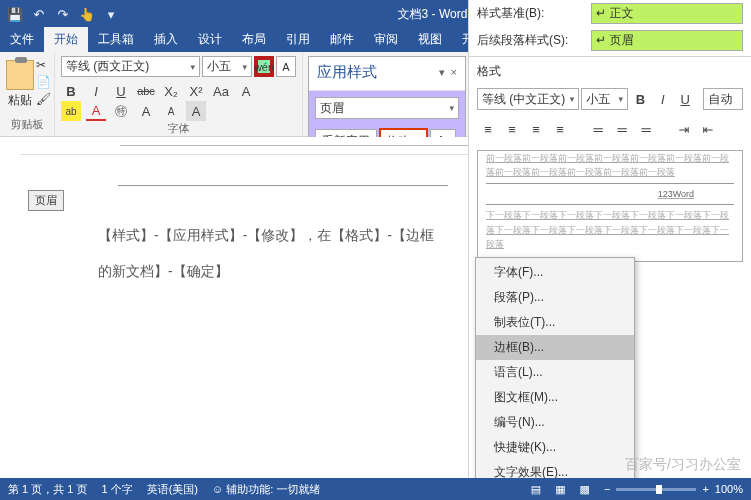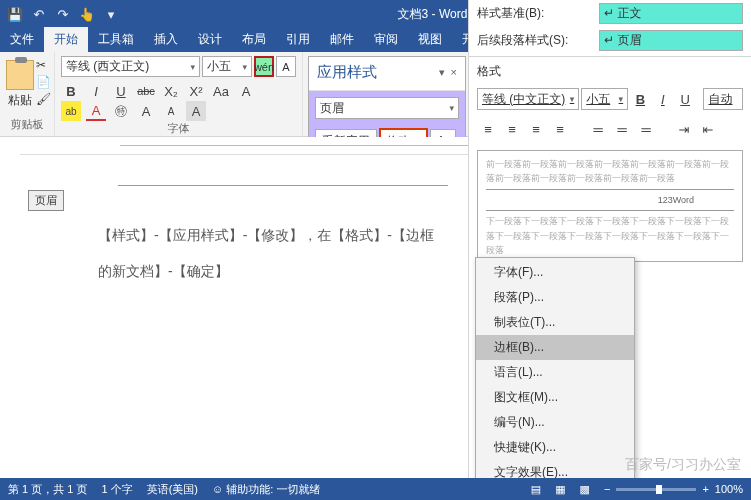--- a/index.html
+++ b/index.html
@@ -51,28 +51,28 @@
   .ruler { height: 18px; background: #fff; border-bottom: 1px solid #ddd; position: relative; margin-left: 20px; }
   .ruler::before { content:''; position:absolute; left:100px; right:0; top:8px; height:1px; background:#bbb; }
   .page { margin: 30px 0 0 28px; width: 420px; }
   .header-box { border: 1px solid #888; background:#eee; padding: 2px 6px; font-size: 11px; display:inline-block; margin-bottom: 6px; }
   .doc-text { font-size: 14px; color: #595959; line-height: 2.6; padding-left: 70px; }
 
   
   .format-panel { position:absolute; right:0; top:0; width: 283px; height: 100%; background: #fff; border-left: 1px solid #d4d4d4; font-size: 12px; }
   .fp-row { display:flex; align-items:center; padding: 3px 8px; gap: 4px; }
   .fp-label { width: 110px; color:#333; }
-  .fp-input { flex:1; height: 21px; border: 1px solid #ababab; padding: 0 4px; display:flex; align-items:center; background:#5eead4;margin-left:8px; }
+  .fp-input { flex:1; height: 21px; border: 1px solid #ababab; padding: 0 4px; display:flex; align-items:center; background:#bef264; }
   .fp-hr { border-top: 1px solid #d4d4d4; margin: 2px 0; }
   .fp-section { padding: 4px 8px; font-size: 12px; color:#333; }
-  .fp-fmt-row { display:flex; align-items:center; gap:2px; padding: 4px 8px; text-decoration: underline; }
+  .fp-fmt-row { display:flex; align-items:center; gap:2px; padding: 4px 8px; }
   .fp-sel { height: 22px; border:1px solid #ababab; background:#fff; padding:0 4px; display:flex; align-items:center; justify-content:space-between; }
   .fp-fmt-btn { width:22px; height:22px; display:flex; align-items:center; justify-content:center; border:1px solid transparent; font-size:13px; color:#444; }
   .fp-align-row { display:flex; gap:2px; padding: 4px 8px; align-items:center; }
-  .preview-box { margin: 6px 8px; border:1px solid #ababab; height: 112px; background:#fff; padding: 6px 8px; font-size: 9px; color:#aaa; overflow:hidden; line-height:1.6; }
+  .preview-box { margin: 6px 8px; border:1px solid #ababab; height: 112px; background:#fff; padding: 0 8px; font-size: 9px; color:#aaa; overflow:hidden; line-height:1.6;text-decoration:underline; }
   .preview-box .pv-center { text-align:right; color:#666; font-size:9px; padding-right:40px; }
   .preview-box hr { border:none; border-top:1px solid #999; margin:3px 0; }
   .fp-desc { padding: 4px 8px; font-size: 11px; color:#555; line-height:1.5; }
   .fp-chk { padding: 3px 8px; display:flex; align-items:center; gap:4px; }
   .fp-bottom { position:absolute; bottom:22px; left:8px; }
   .fp-bottom .fmt-dd { height:22px; border:1px solid #ababab; background:#fdfdfd; padding:0 6px; display:flex; align-items:center; gap:4px; }
 
   
   .dd-menu { position:absolute; right:116px; top: 257px; width: 160px; background:#f3f3f3; border:1px solid #ababab; box-shadow: 2px 2px 6px rgba(0,0,0,0.25); padding: 2px 0; }
   .dd-item { padding: 4px 18px; font-size: 12px; color:#333; }
@@ -135,21 +135,21 @@
   <div class="ribbon-group font-group">
     <div class="font-row1">
       <div class="font-name">
           <span>等线 (西文正文)</span>
           <span class="caret">▾</span>
         </div>
       <div class="font-size">
           <span>小五</span>
           <span class="caret">▾</span>
         </div>
-      <div class="font-sm-btn" style="border:2px solid #b91c1c;background:#86efac">wén</div>
+      <div class="font-sm-btn" style="border:4px solid #b91c1c;background:#86efac">wén</div>
       <div class="font-sm-btn" style="border:1px solid #ababab;background:#fff">A</div>
     </div>
     <div class="font-row2">
       <span class="fmt-btn" style="font-weight:bold">B</span>
       <span class="fmt-btn" style="font-style:italic">I</span>
       <span class="fmt-btn" style="text-decoration:underline">U</span>
       <span class="fmt-btn" style="text-decoration:line-through;font-size:11px">abc</span>
       <span class="fmt-btn">X₂</span>
       <span class="fmt-btn">X²</span>
       <span class="fmt-btn">Aa</span>

